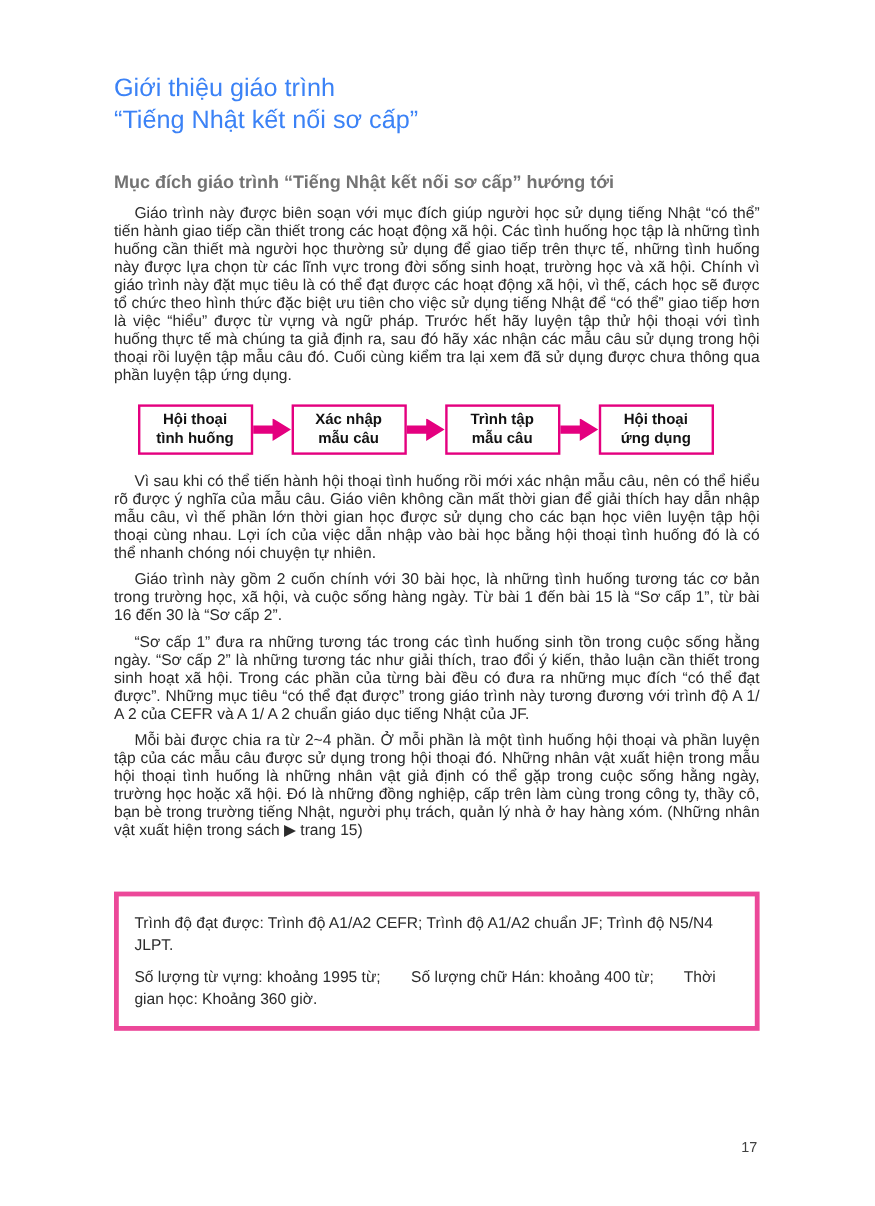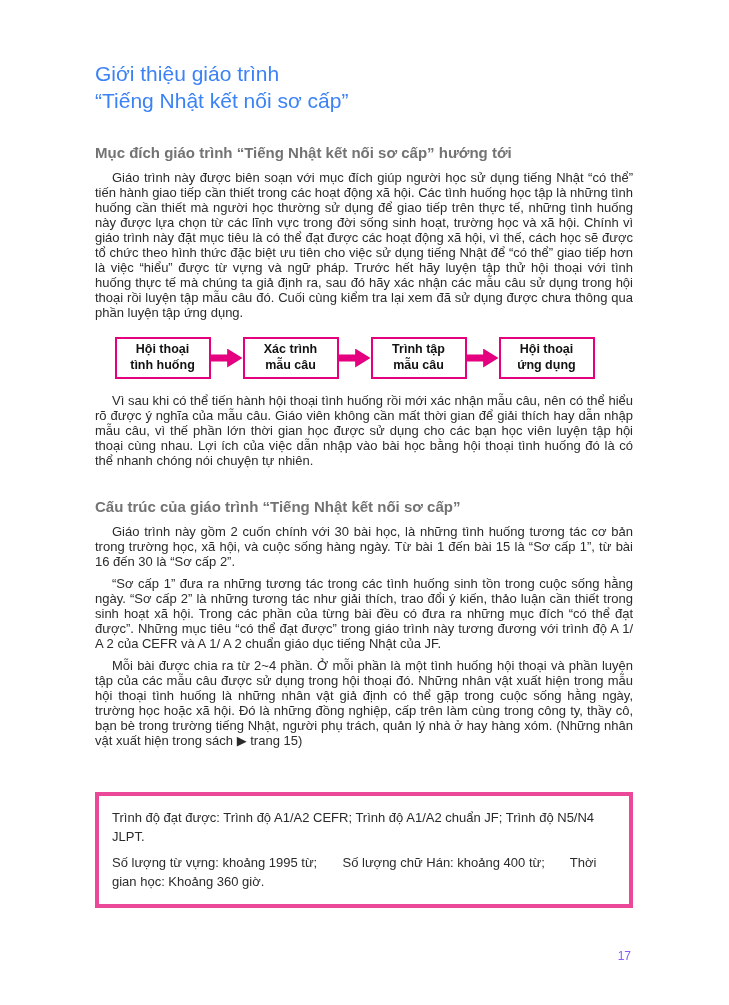--- a/index.html
+++ b/index.html
@@ -40,54 +40,53 @@
     flex: 0 0 auto;
   }
   .info-box {
     border: 4px solid #ec4899; margin-top: 44px;
     padding: 12px 13px 13px; font-size: 13px; line-height: 19px;
   }
   .info-line1 { margin: 0 0 7px 0; }
   .info-line2 { margin: 0; white-space: pre-wrap; }
   .page-number {
     position: absolute; right: 98px; bottom: 42px;
-    font-size: 12px; color: #8b5cf6;
+    font-size: 12px; color: #404040;
   }
 </style>
 </head>
 <body>
 
 <div class="content">
 
   <h1 class="doc-title">
     <span style="display:block">Giới thiệu giáo trình</span>
     <span style="display:block">“Tiếng Nhật kết nối sơ cấp”</span>
   </h1>
 
   <h2 class="section-heading">Mục đích giáo trình “Tiếng Nhật kết nối sơ cấp” hướng tới</h2>
 
   <p class="para">Giáo trình này được biên soạn với mục đích giúp người học sử dụng tiếng Nhật “có thể” tiến hành giao tiếp cần thiết trong các hoạt động xã hội. Các tình huống học tập là những tình huống cần thiết mà người học thường sử dụng để giao tiếp trên thực tế, những tình huống này được lựa chọn từ các lĩnh vực trong đời sống sinh hoạt, trường học và xã hội. Chính vì giáo trình này đặt mục tiêu là có thể đạt được các hoạt động xã hội, vì thế, cách học sẽ được tổ chức theo hình thức đặc biệt ưu tiên cho việc sử dụng tiếng Nhật để “có thể” giao tiếp hơn là việc “hiểu” được từ vựng và ngữ pháp. Trước hết hãy luyện tập thử hội thoại với tình huống thực tế mà chúng ta giả định ra, sau đó hãy xác nhận các mẫu câu sử dụng trong hội thoại rồi luyện tập mẫu câu đó. Cuối cùng kiểm tra lại xem đã sử dụng được chưa thông qua phần luyện tập ứng dụng.</p>
 
   <div class="flow">
     <div class="flow-box">Hội thoại
 tình huống</div>
     <div class="flow-arrow"></div>
-    <div class="flow-box">Xác trình
+    <div class="flow-box">Xác nhập
 mẫu câu</div>
     <div class="flow-arrow"></div>
     <div class="flow-box">Trình tập
 mẫu câu</div>
     <div class="flow-arrow"></div>
     <div class="flow-box">Hội thoại
 ứng dụng</div>
   </div>
 
   <p class="para">Vì sau khi có thể tiến hành hội thoại tình huống rồi mới xác nhận mẫu câu, nên có thể hiểu rõ được ý nghĩa của mẫu câu. Giáo viên không cần mất thời gian để giải thích hay dẫn nhập mẫu câu, vì thế phần lớn thời gian học được sử dụng cho các bạn học viên luyện tập hội thoại cùng nhau. Lợi ích của việc dẫn nhập vào bài học bằng hội thoại tình huống đó là có thể nhanh chóng nói chuyện tự nhiên.</p>
 
-  <h2 class="section-heading">Cấu trúc của giáo trình “Tiếng Nhật kết nối sơ cấp”</h2>
 
   <p class="para">Giáo trình này gồm 2 cuốn chính với 30 bài học, là những tình huống tương tác cơ bản trong trường học, xã hội, và cuộc sống hàng ngày. Từ bài 1 đến bài 15 là “Sơ cấp 1”, từ bài 16 đến 30 là “Sơ cấp 2”.</p>
   <p class="para">“Sơ cấp 1” đưa ra những tương tác trong các tình huống sinh tồn trong cuộc sống hằng ngày. “Sơ cấp 2” là  những tương tác như giải thích, trao đổi ý kiến, thảo luận cần thiết trong sinh hoạt xã hội. Trong các phần của từng bài đều có đưa ra những mục đích “có thể đạt được”. Những mục tiêu “có thể đạt được” trong giáo trình này tương đương với trình độ A 1/ A 2 của CEFR và A 1/ A 2 chuẩn giáo dục tiếng Nhật của JF.</p>
   <p class="para">Mỗi bài được chia ra từ 2~4 phần. Ở mỗi phần là một tình huống hội thoại và phần luyện tập của các mẫu câu được sử dụng trong hội thoại đó. Những nhân vật xuất hiện trong mẫu hội thoại tình huống là những nhân vật giả định có thể gặp trong cuộc sống hằng ngày, trường học hoặc xã hội. Đó là những đồng nghiệp, cấp trên làm cùng trong công ty, thầy cô, bạn bè trong trường tiếng Nhật, người phụ trách, quản lý nhà ở hay hàng xóm. (Những nhân vật xuất hiện trong sách ▶ trang 15)</p>
 
   <div class="info-box">
     <p class="info-line1">Trình độ đạt được: Trình độ A1/A2  CEFR; Trình độ A1/A2 chuẩn JF; Trình độ N5/N4 JLPT.</p>
     <p class="info-line2">Số lượng từ vựng: khoảng 1995 từ;       Số lượng chữ Hán: khoảng 400 từ;       Thời gian học: Khoảng 360 giờ.</p>
   </div>
 

